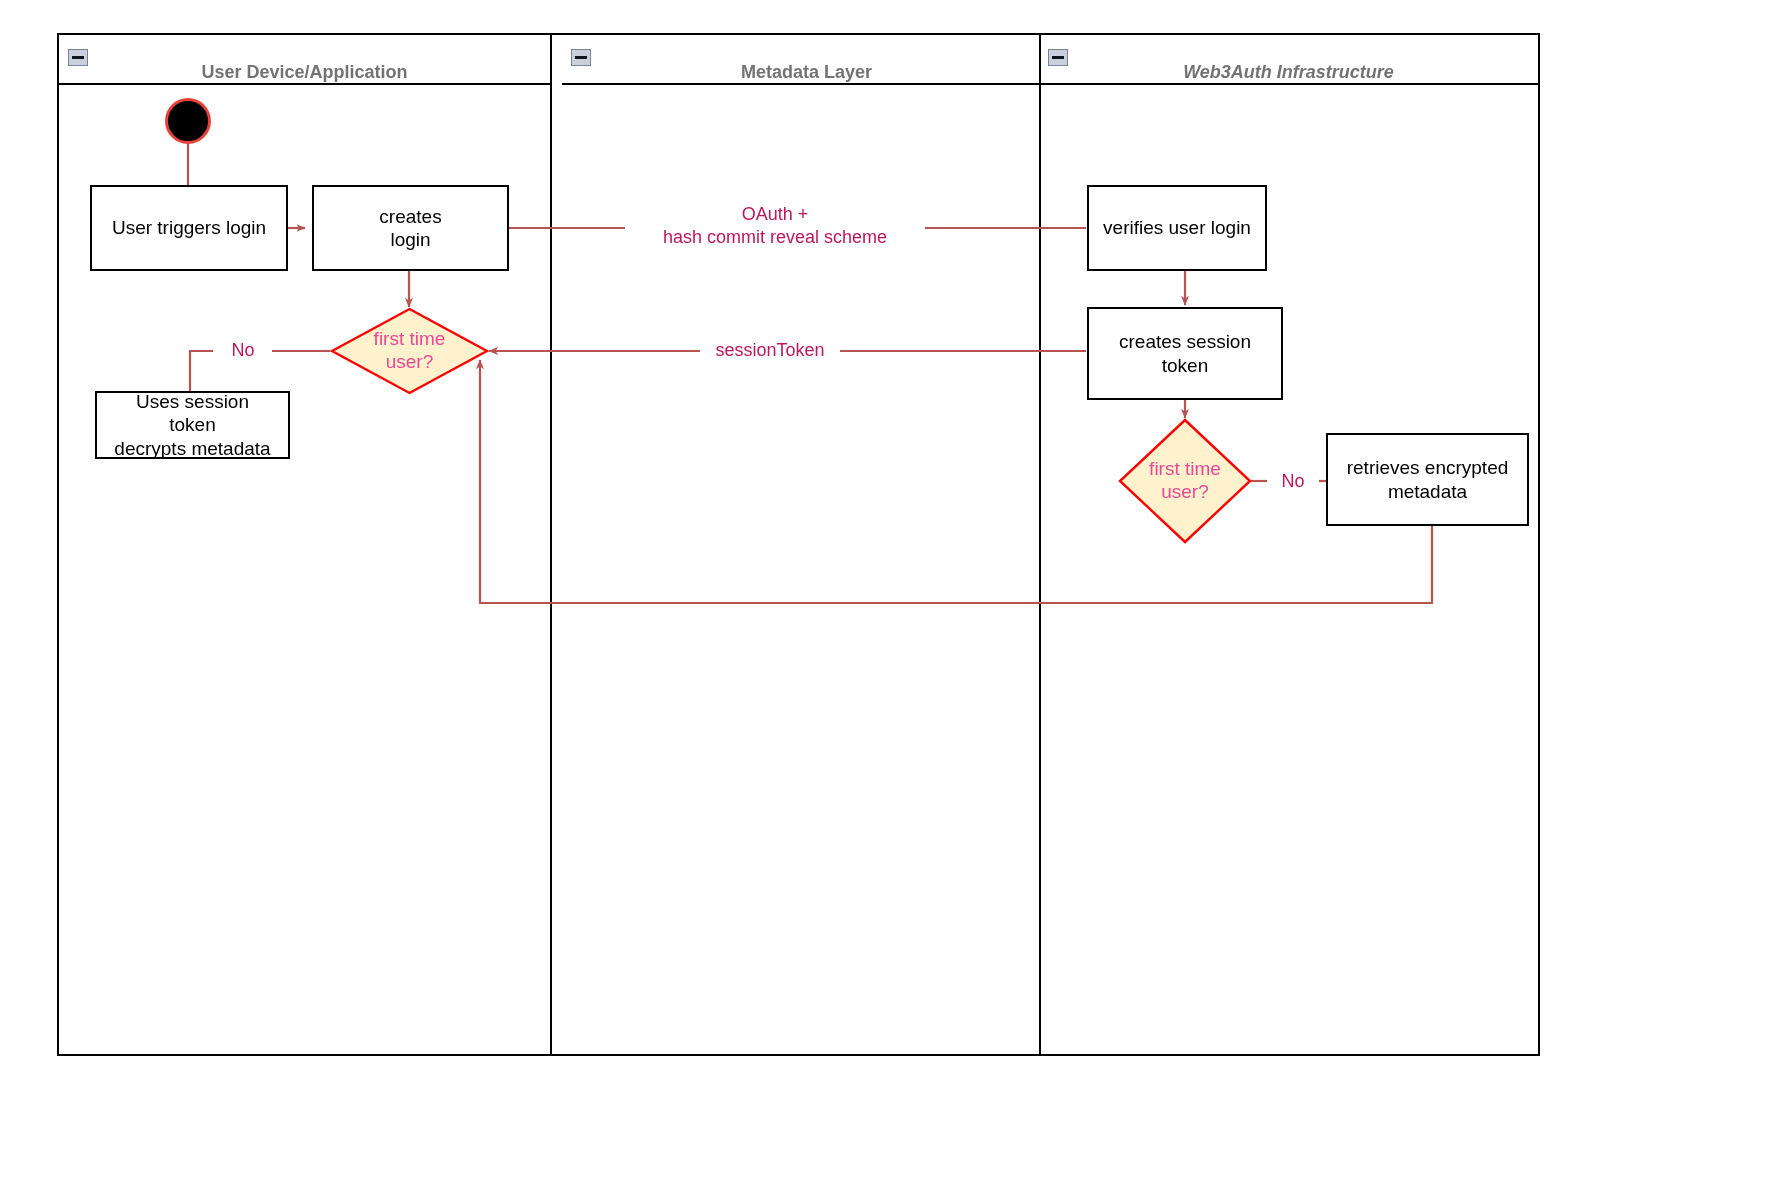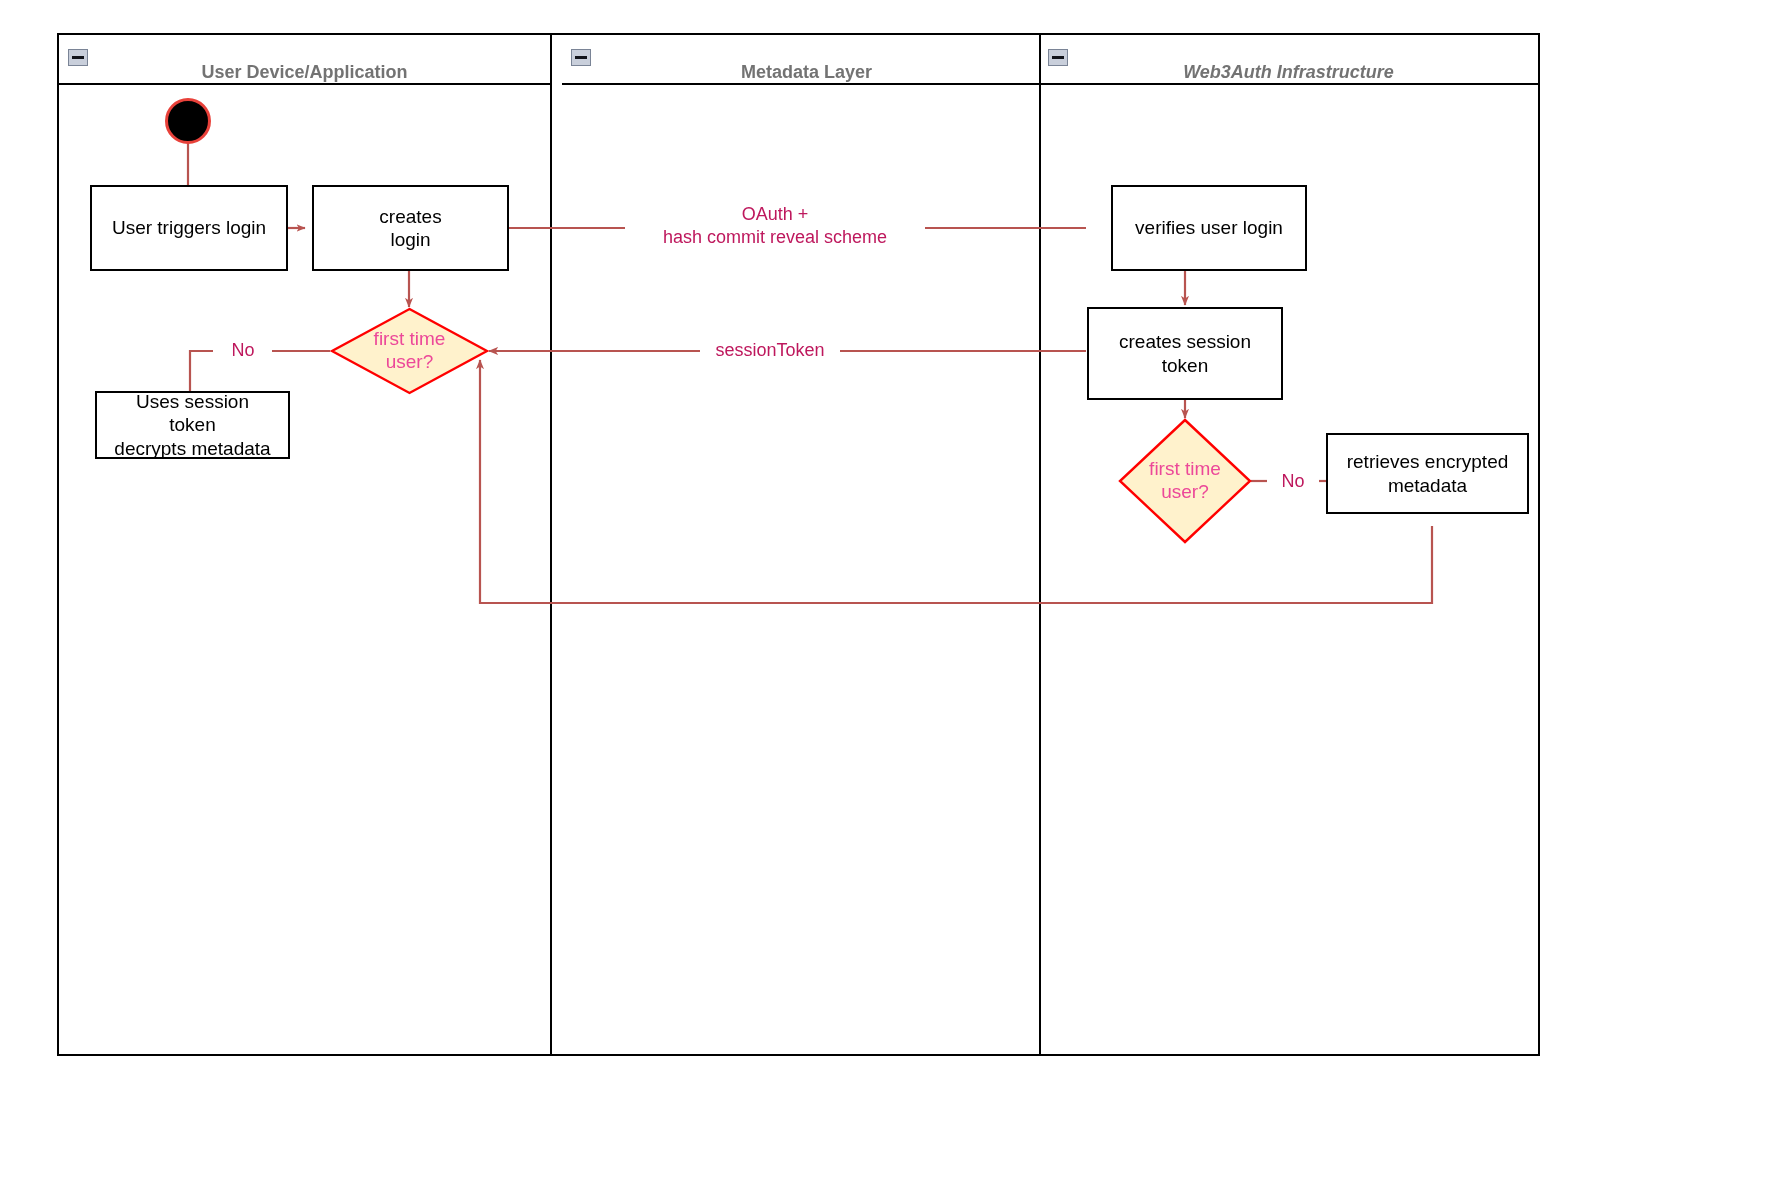--- a/index.html
+++ b/index.html
@@ -126,38 +126,38 @@
     <div class="dtext">first time
 user?</div>
   </div>
 
   <div class="node" style="left:95px;top:391px;width:195px;height:68px;">
     <span>Uses session
 token
 decrypts metadata</span>
   </div>
 
-  <div class="node" style="left:1111px;top:185px;width:196px;height:86px;">
+  <div class="node" style="left:1087px;top:185px;width:180px;height:86px;">
     <span>verifies user login</span>
   </div>
 
   <div class="node" style="left:1087px;top:307px;width:196px;height:93px;">
     <span>creates session
 token</span>
   </div>
 
   <div class="diamond" style="left:1118px;top:418px;width:134px;height:126px;">
     <svg width="134" height="126" viewBox="0 0 134 126">
       <polygon points="67,2 132,63 67,124 2,63" fill="#fff2cc" stroke="#ff0000" stroke-width="2.4"></polygon>
     </svg>
     <div class="dtext">first time
 user?</div>
   </div>
 
-  <div class="node" style="left:1326px;top:433px;width:203px;height:81px;text-align:center;">
+  <div class="node" style="left:1326px;top:433px;width:203px;height:93px;text-align:center;">
     <span>retrieves encrypted
 metadata</span>
   </div>
 
   <div class="edge-label" style="left:625px;top:203px;width:290px;">OAuth +
 hash commit reveal scheme</div>
 
   <div class="edge-label" style="left:700px;top:339px;width:130px;">sessionToken</div>
 
   <div class="edge-label" style="left:214px;top:339px;width:48px;">No</div>

